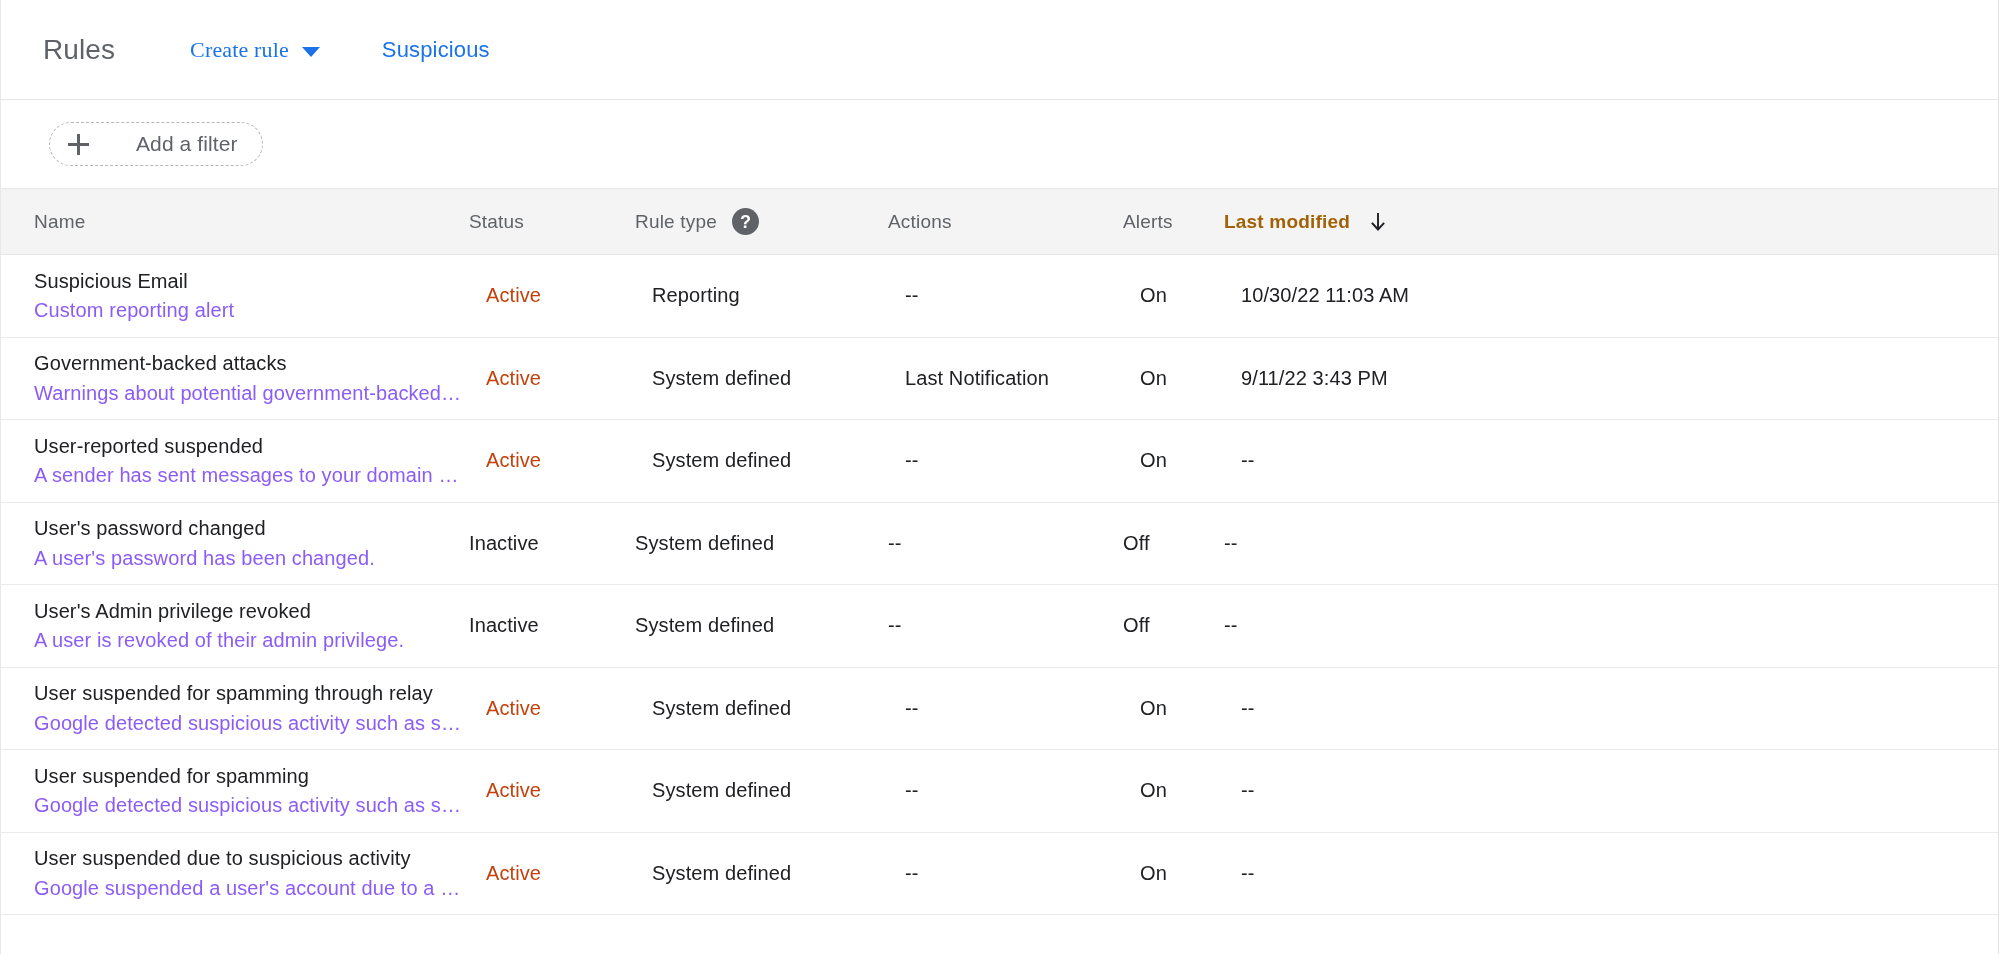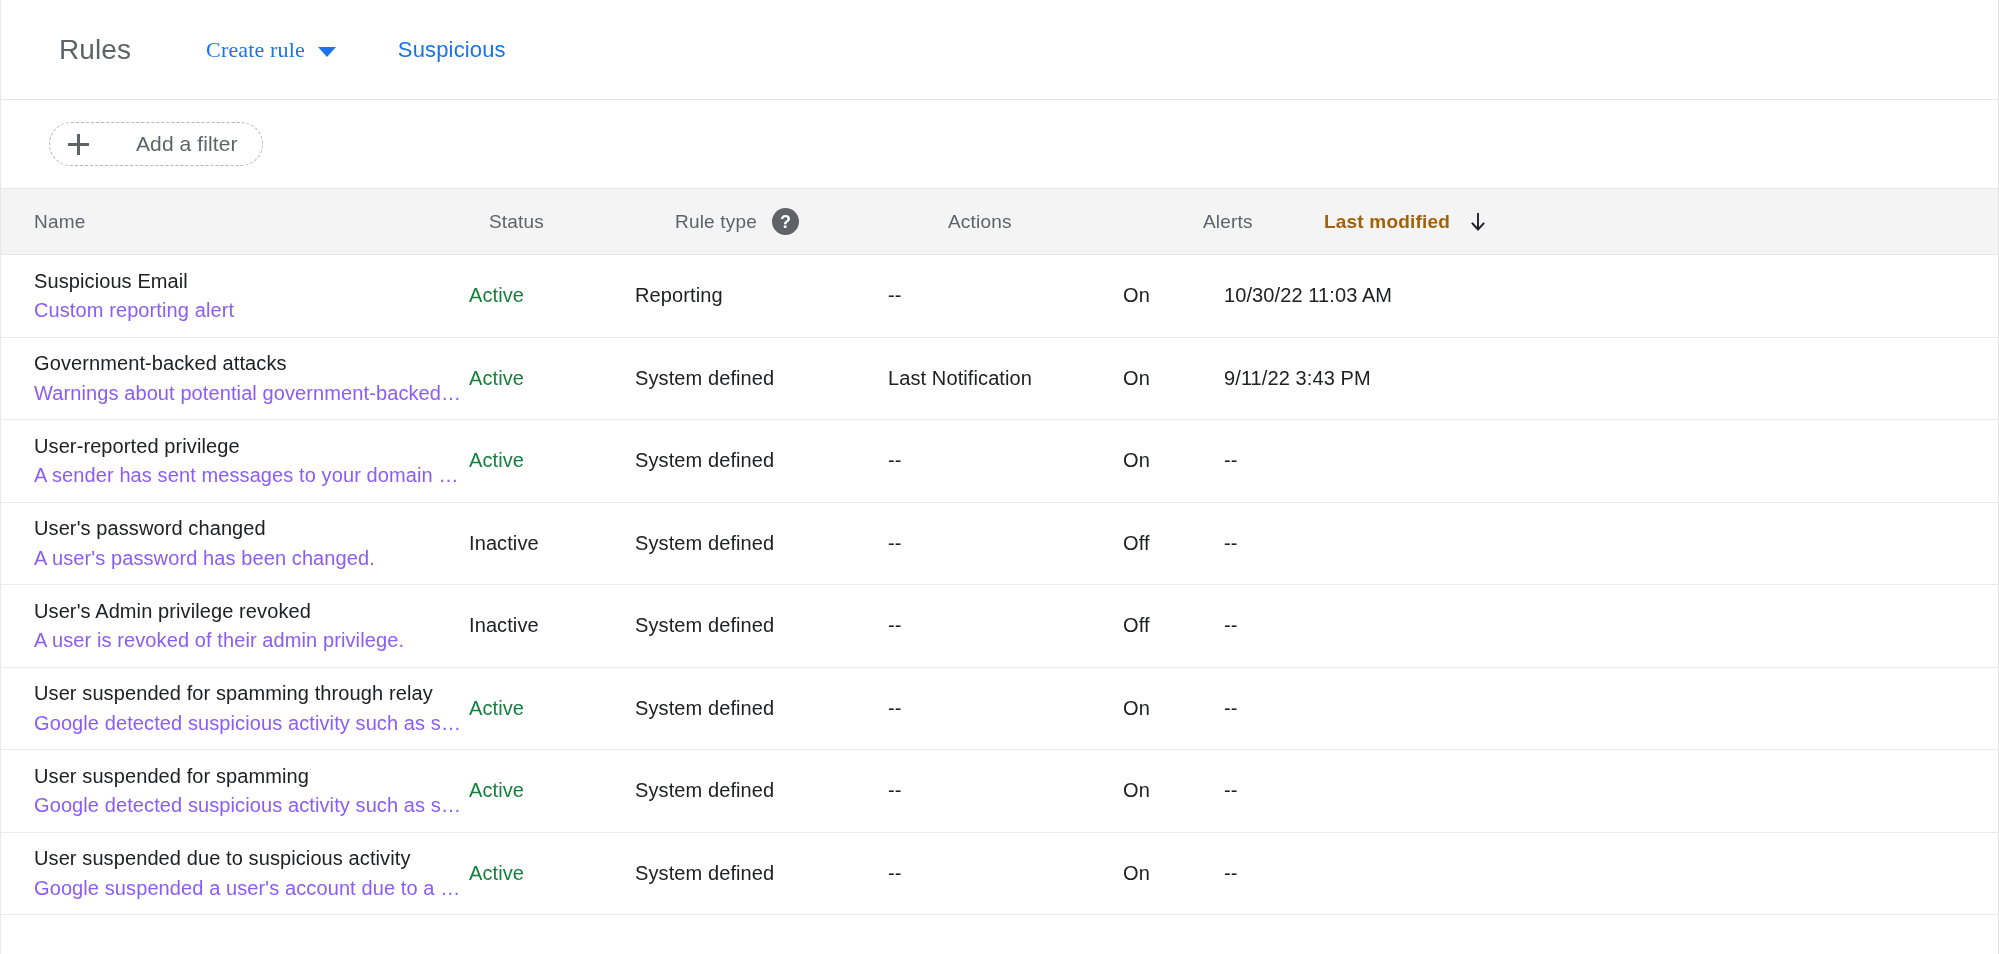--- a/index.html
+++ b/index.html
@@ -33,21 +33,20 @@
     padding-left: 42px;
     border-bottom: 1px solid #e4e6e8;
     background: #ffffff;
   }
   .page-title {
     font-size: 28px;
     color: #5f6368;
     font-weight: 400;
     letter-spacing: 0.1px;
     white-space: nowrap;
-    margin-left: 16px;
   }
   .topbar-action {
     font-size: 22px;
     color: #1a73e8;
     font-weight: 500;
     letter-spacing: 0.15px;
     white-space: nowrap;
     cursor: pointer;
     display: inline-flex;
     align-items: center;
@@ -108,21 +107,20 @@
 
   
   .table { width: 100%; }
 
   .thead {
     display: flex;
     align-items: center;
     height: 66px;
     background: #f4f4f4;
     border-bottom: 1px solid #e4e6e8;
-    gap: 20px;
   }
   .th {
     font-size: 19px;
     color: #5f6368;
     letter-spacing: 0.2px;
     display: flex;
     align-items: center;
     white-space: nowrap;
     cursor: pointer;
   }
@@ -181,21 +179,21 @@
     font-size: 20px;
     color: #8b5cf6;
     line-height: 1.32;
     letter-spacing: 0.1px;
     margin-top: 3px;
     white-space: nowrap;
     overflow: hidden;
     max-width: 430px;
     text-overflow: ellipsis;
   }
-  .status-active { color: #15803d; }
+  .status-active { color: #c2410c; margin-left: 17px; }
   .status-inactive { color: #202124; }
 
   
   .col-name     { width: 468px; padding-left: 33px; }
   .col-status   { width: 166px; }
   .col-ruletype { width: 253px; }
   .col-actions  { width: 235px; }
   .col-alerts   { width: 101px; }
   .col-modified { width: 560px; }
 </style>
@@ -269,21 +267,21 @@
             <div class="rule-desc">Warnings about potential government-backed attack…</div>
           </div>
           <div class="td col-status status-active">Active</div>
           <div class="td col-ruletype">System defined</div>
           <div class="td col-actions">Last Notification</div>
           <div class="td col-alerts">On</div>
           <div class="td col-modified">9/11/22 3:43 PM</div>
         </div>
         <div class="trow">
           <div class="td col-name cell-name">
-            <div class="rule-name">User-reported privilege</div>
+            <div class="rule-name">User-reported suspended</div>
             <div class="rule-desc">A sender has sent messages to your domain that us…</div>
           </div>
           <div class="td col-status status-active">Active</div>
           <div class="td col-ruletype">System defined</div>
           <div class="td col-actions">--</div>
           <div class="td col-alerts">On</div>
           <div class="td col-modified">--</div>
         </div>
         <div class="trow">
           <div class="td col-name cell-name">

